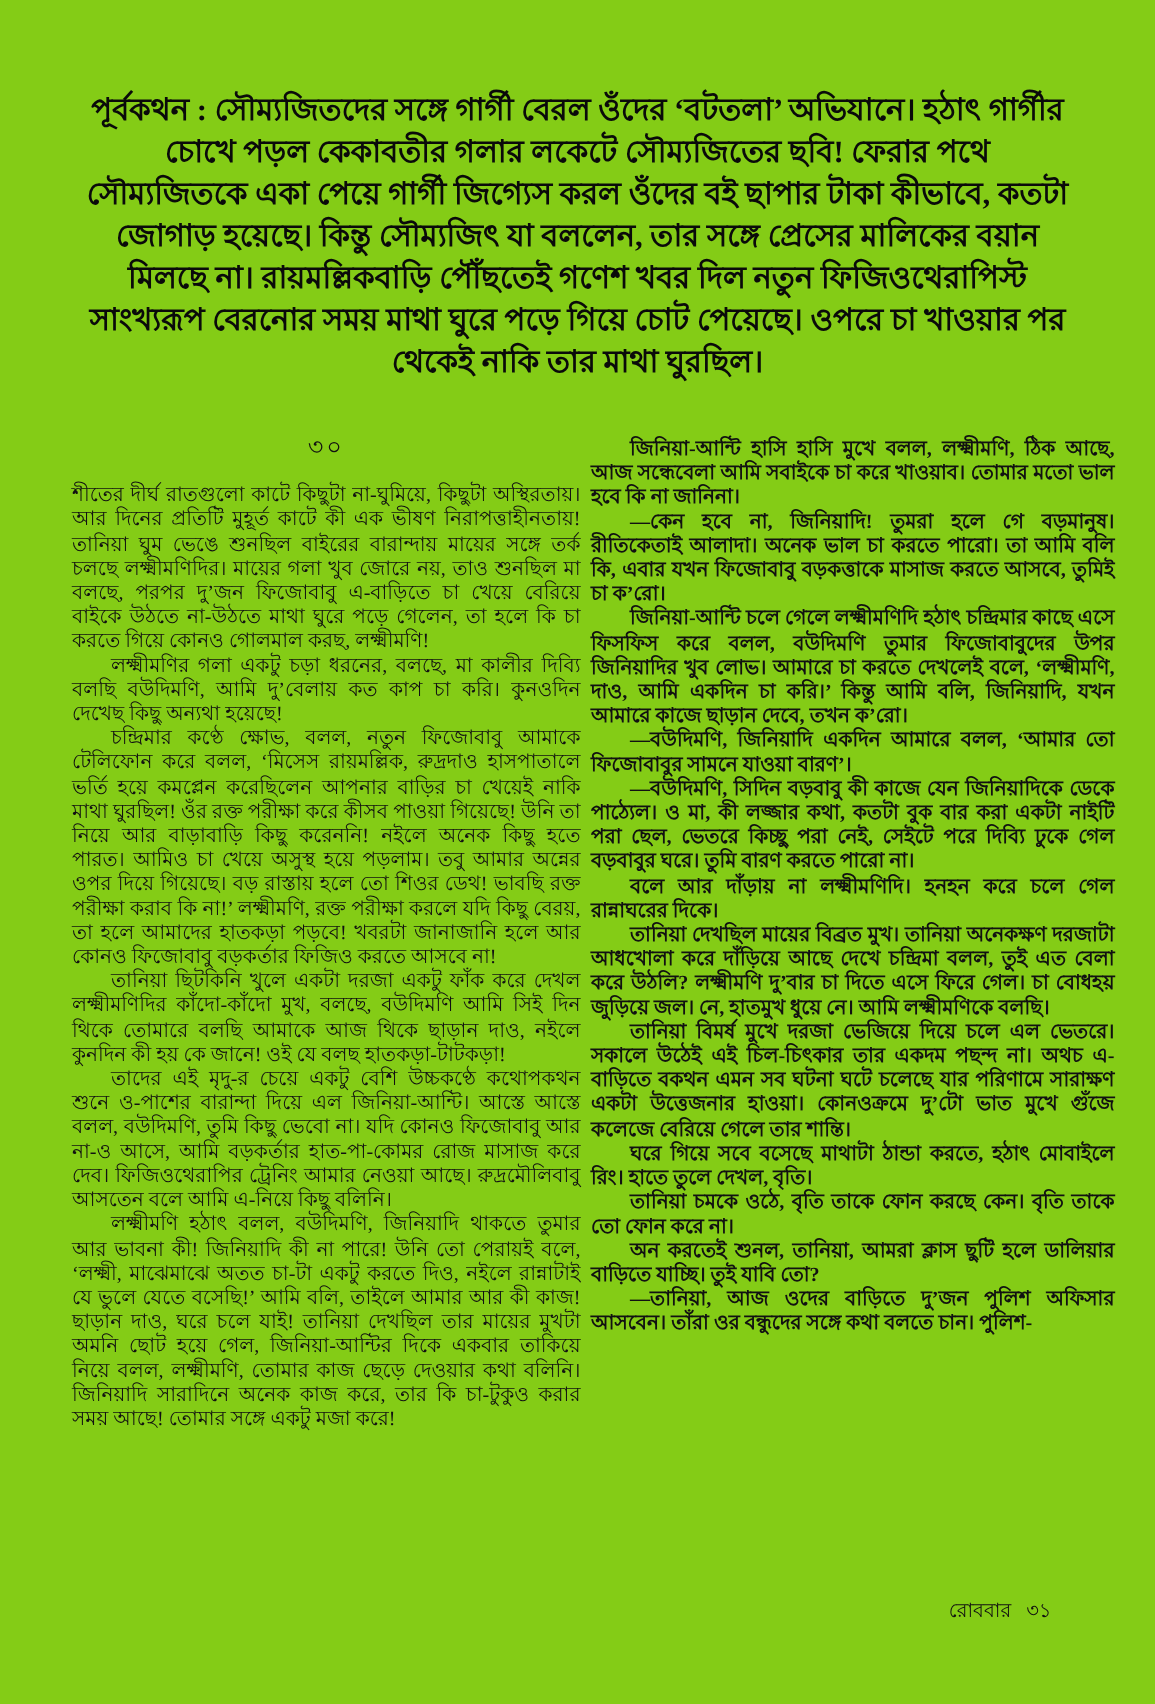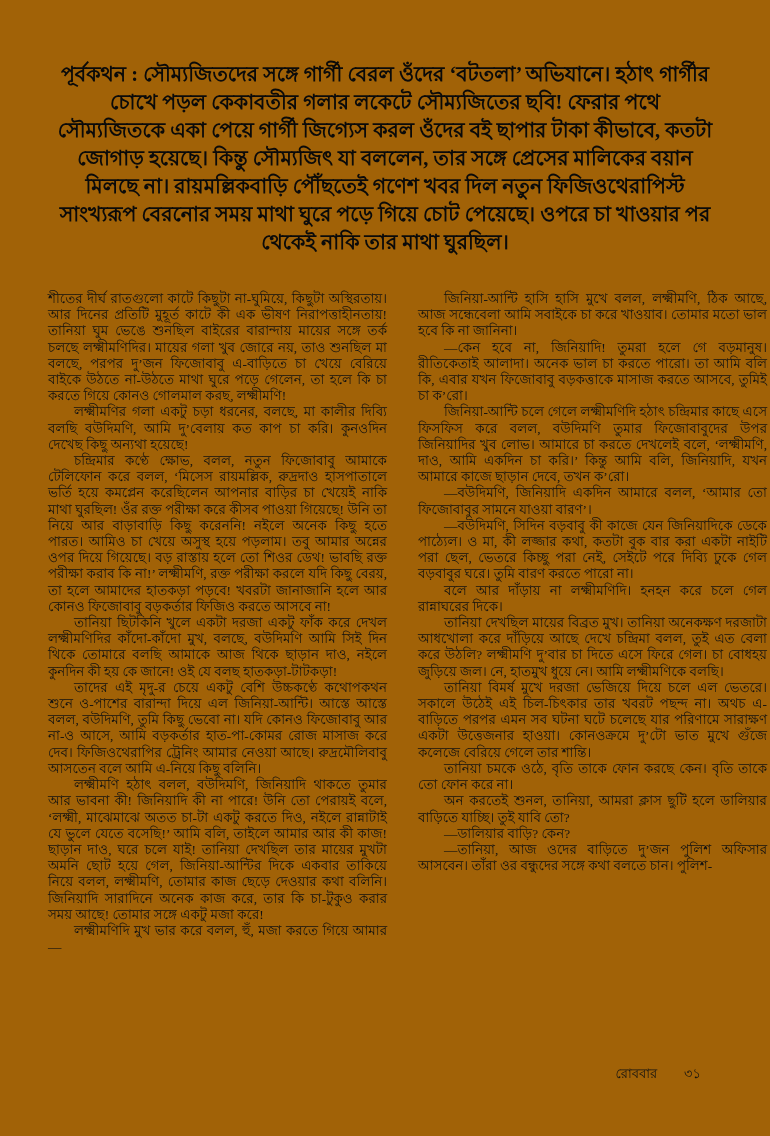--- a/index.html
+++ b/index.html
@@ -8,21 +8,21 @@
     height: 1136px;
     background: #ffffff;
     color: #111111;
     font-family: "Liberation Serif", "DejaVu Serif", serif;
     position: relative;
     overflow: hidden;
   }
   .page {
     position: absolute;
     inset: 0;
-    background: #a16207;
+    background: #84cc16;
   }
   .preface {
     position: absolute;
     top: 60px;
     left: 57px;
     width: 656px;
     font-weight: bold;
     font-size: 20.5px;
     line-height: 28px;
     text-align: center;
@@ -30,73 +30,73 @@
   }
   .column {
     position: absolute;
     top: 291px;
     font-size: 13.4px;
     line-height: 16.2px;
     text-align: justify;
     color: #111111;
   }
   .column-left  { left: 48px;  width: 339px; }
-  .column-right { left: 418px; width: 349px; }
+  .column-right { left: 394px; width: 349px; font-weight: bold; }
   .chapter-number {
     text-align: center;
     font-size: 16px;
     letter-spacing: 2px;
     margin: 0 0 15px 0;
     font-weight: normal;
   }
   .para { margin: 0; }
   .para.indent { text-indent: 26px; }
   .footer {
     position: absolute;
     top: 1064px;
     left: 398px;
     width: 303px;
     text-align: right;
     font-size: 13px;
     color: #111111;
   }
-  .footer .page-number { margin-left: 27px; }
+  .footer .page-number { margin-left: 10px; }
 </style>
 </head>
 <body>
 
 <div class="page">
 
   <div class="preface">পূর্বকথন : সৌম্যজিতদের সঙ্গে গার্গী বেরল ওঁদের ‘বটতলা’ অভিযানে। হঠাৎ গার্গীর চোখে পড়ল কেকাবতীর গলার লকেটে সৌম্যজিতের ছবি! ফেরার পথে সৌম্যজিতকে একা পেয়ে গার্গী জিগ্যেস করল ওঁদের বই ছাপার টাকা কীভাবে, কতটা জোগাড় হয়েছে। কিন্তু সৌম্যজিৎ যা বললেন, তার সঙ্গে প্রেসের মালিকের বয়ান মিলছে না। রায়মল্লিকবাড়ি পৌঁছতেই গণেশ খবর দিল নতুন ফিজিওথেরাপিস্ট সাংখ্যরূপ বেরনোর সময় মাথা ঘুরে পড়ে গিয়ে চোট পেয়েছে। ওপরে চা খাওয়ার পর থেকেই নাকি তার মাথা ঘুরছিল।</div>
 
   <div class="column column-left">
+    <div class="chapter-number">৩০</div>
     <div>
         <p class="para">শীতের দীর্ঘ রাতগুলো কাটে কিছুটা না-ঘুমিয়ে, কিছুটা অস্থিরতায়। আর দিনের প্রতিটি মুহূর্ত কাটে কী এক ভীষণ নিরাপত্তাহীনতায়! তানিয়া ঘুম ভেঙে শুনছিল বাইরের বারান্দায় মায়ের সঙ্গে তর্ক চলছে লক্ষ্মীমণিদির। মায়ের গলা খুব জোরে নয়, তাও শুনছিল মা বলছে, পরপর দু’জন ফিজোবাবু এ-বাড়িতে চা খেয়ে বেরিয়ে বাইকে উঠতে না-উঠতে মাথা ঘুরে পড়ে গেলেন, তা হলে কি চা করতে গিয়ে কোনও গোলমাল করছ, লক্ষ্মীমণি!</p>
         <p class="para indent">লক্ষ্মীমণির গলা একটু চড়া ধরনের, বলছে, মা কালীর দিব্যি বলছি বউদিমণি, আমি দু’বেলায় কত কাপ চা করি। কুনওদিন দেখেছ কিছু অন্যথা হয়েছে!</p>
         <p class="para indent">চন্দ্রিমার কণ্ঠে ক্ষোভ, বলল, নতুন ফিজোবাবু আমাকে টেলিফোন করে বলল, ‘মিসেস রায়মল্লিক, রুদ্রদাও হাসপাতালে ভর্তি হয়ে কমপ্লেন করেছিলেন আপনার বাড়ির চা খেয়েই নাকি মাথা ঘুরছিল! ওঁর রক্ত পরীক্ষা করে কীসব পাওয়া গিয়েছে! উনি তা নিয়ে আর বাড়াবাড়ি কিছু করেননি! নইলে অনেক কিছু হতে পারত। আমিও চা খেয়ে অসুস্থ হয়ে পড়লাম। তবু আমার অন্নের ওপর দিয়ে গিয়েছে। বড় রাস্তায় হলে তো শিওর ডেথ! ভাবছি রক্ত পরীক্ষা করাব কি না!’ লক্ষ্মীমণি, রক্ত পরীক্ষা করলে যদি কিছু বেরয়, তা হলে আমাদের হাতকড়া পড়বে! খবরটা জানাজানি হলে আর কোনও ফিজোবাবু বড়কর্তার ফিজিও করতে আসবে না!</p>
         <p class="para indent">তানিয়া ছিটকিনি খুলে একটা দরজা একটু ফাঁক করে দেখল লক্ষ্মীমণিদির কাঁদো-কাঁদো মুখ, বলছে, বউদিমণি আমি সিই দিন থিকে তোমারে বলছি আমাকে আজ থিকে ছাড়ান দাও, নইলে কুনদিন কী হয় কে জানে! ওই যে বলছ হাতকড়া-টাটকড়া!</p>
         <p class="para indent">তাদের এই মৃদু-র চেয়ে একটু বেশি উচ্চকণ্ঠে কথোপকথন শুনে ও-পাশের বারান্দা দিয়ে এল জিনিয়া-আন্টি। আস্তে আস্তে বলল, বউদিমণি, তুমি কিছু ভেবো না। যদি কোনও ফিজোবাবু আর না-ও আসে, আমি বড়কর্তার হাত-পা-কোমর রোজ মাসাজ করে দেব। ফিজিওথেরাপির ট্রেনিং আমার নেওয়া আছে। রুদ্রমৌলিবাবু আসতেন বলে আমি এ-নিয়ে কিছু বলিনি।</p>
         <p class="para indent">লক্ষ্মীমণি হঠাৎ বলল, বউদিমণি, জিনিয়াদি থাকতে তুমার আর ভাবনা কী! জিনিয়াদি কী না পারে! উনি তো পেরায়ই বলে, ‘লক্ষ্মী, মাঝেমাঝে অতত চা-টা একটু করতে দিও, নইলে রান্নাটাই যে ভুলে যেতে বসেছি!’ আমি বলি, তাইলে আমার আর কী কাজ! ছাড়ান দাও, ঘরে চলে যাই! তানিয়া দেখছিল তার মায়ের মুখটা অমনি ছোট হয়ে গেল, জিনিয়া-আন্টির দিকে একবার তাকিয়ে নিয়ে বলল, লক্ষ্মীমণি, তোমার কাজ ছেড়ে দেওয়ার কথা বলিনি। জিনিয়াদি সারাদিনে অনেক কাজ করে, তার কি চা-টুকুও করার সময় আছে! তোমার সঙ্গে একটু মজা করে!</p>
-        <p class="para indent">লক্ষ্মীমণিদি মুখ ভার করে বলল, হুঁ, মজা করতে গিয়ে আমার—</p>
       </div>
   </div>
 
   <div class="column column-right">
     <div>
         <p class="para indent">জিনিয়া-আন্টি হাসি হাসি মুখে বলল, লক্ষ্মীমণি, ঠিক আছে, আজ সন্ধেবেলা আমি সবাইকে চা করে খাওয়াব। তোমার মতো ভাল হবে কি না জানিনা।</p>
         <p class="para indent">—কেন হবে না, জিনিয়াদি! তুমরা হলে গে বড়মানুষ। রীতিকেতাই আলাদা। অনেক ভাল চা করতে পারো। তা আমি বলি কি, এবার যখন ফিজোবাবু বড়কত্তাকে মাসাজ করতে আসবে, তুমিই চা ক’রো।</p>
         <p class="para indent">জিনিয়া-আন্টি চলে গেলে লক্ষ্মীমণিদি হঠাৎ চন্দ্রিমার কাছে এসে ফিসফিস করে বলল, বউদিমণি তুমার ফিজোবাবুদের উপর জিনিয়াদির খুব লোভ। আমারে চা করতে দেখলেই বলে, ‘লক্ষ্মীমণি, দাও, আমি একদিন চা করি।’ কিন্তু আমি বলি, জিনিয়াদি, যখন আমারে কাজে ছাড়ান দেবে, তখন ক’রো।</p>
         <p class="para indent">—বউদিমণি, জিনিয়াদি একদিন আমারে বলল, ‘আমার তো ফিজোবাবুর সামনে যাওয়া বারণ’।</p>
         <p class="para indent">—বউদিমণি, সিদিন বড়বাবু কী কাজে যেন জিনিয়াদিকে ডেকে পাঠ্যেল। ও মা, কী লজ্জার কথা, কতটা বুক বার করা একটা নাইটি পরা ছেল, ভেতরে কিচ্ছু পরা নেই, সেইটে পরে দিব্যি ঢুকে গেল বড়বাবুর ঘরে। তুমি বারণ করতে পারো না।</p>
         <p class="para indent">বলে আর দাঁড়ায় না লক্ষ্মীমণিদি। হনহন করে চলে গেল রান্নাঘরের দিকে।</p>
         <p class="para indent">তানিয়া দেখছিল মায়ের বিব্রত মুখ। তানিয়া অনেকক্ষণ দরজাটা আধখোলা করে দাঁড়িয়ে আছে দেখে চন্দ্রিমা বলল, তুই এত বেলা করে উঠলি? লক্ষ্মীমণি দু’বার চা দিতে এসে ফিরে গেল। চা বোধহয় জুড়িয়ে জল। নে, হাতমুখ ধুয়ে নে। আমি লক্ষ্মীমণিকে বলছি।</p>
-        <p class="para indent">তানিয়া বিমর্ষ মুখে দরজা ভেজিয়ে দিয়ে চলে এল ভেতরে। সকালে উঠেই এই চিল-চিৎকার তার খবরট পছন্দ না। অথচ এ-বাড়িতে পরপর এমন সব ঘটনা ঘটে চলেছে যার পরিণামে সারাক্ষণ একটা উত্তেজনার হাওয়া। কোনওক্রমে দু’টো ভাত মুখে গুঁজে কলেজে বেরিয়ে গেলে তার শান্তি।</p>
+        <p class="para indent">তানিয়া বিমর্ষ মুখে দরজা ভেজিয়ে দিয়ে চলে এল ভেতরে। সকালে উঠেই এই চিল-চিৎকার তার একদম পছন্দ না। অথচ এ-বাড়িতে বকথন এমন সব ঘটনা ঘটে চলেছে যার পরিণামে সারাক্ষণ একটা উত্তেজনার হাওয়া। কোনওক্রমে দু’টো ভাত মুখে গুঁজে কলেজে বেরিয়ে গেলে তার শান্তি।</p>
+        <p class="para indent">ঘরে গিয়ে সবে বসেছে মাথাটা ঠান্ডা করতে, হঠাৎ মোবাইলে রিং। হাতে তুলে দেখল, বৃতি।</p>
         <p class="para indent">তানিয়া চমকে ওঠে, বৃতি তাকে ফোন করছে কেন। বৃতি তাকে তো ফোন করে না।</p>
         <p class="para indent">অন করতেই শুনল, তানিয়া, আমরা ক্লাস ছুটি হলে ডালিয়ার বাড়িতে যাচ্ছি। তুই যাবি তো?</p>
-        <p class="para indent">—ডালিয়ার বাড়ি? কেন?</p>
         <p class="para indent">—তানিয়া, আজ ওদের বাড়িতে দু’জন পুলিশ অফিসার আসবেন। তাঁরা ওর বন্ধুদের সঙ্গে কথা বলতে চান। পুলিশ-</p>
       </div>
   </div>
 
   <div class="footer">
     <span>রোববার</span><span class="page-number">৩১</span>
   </div>
 
 </div>
 

